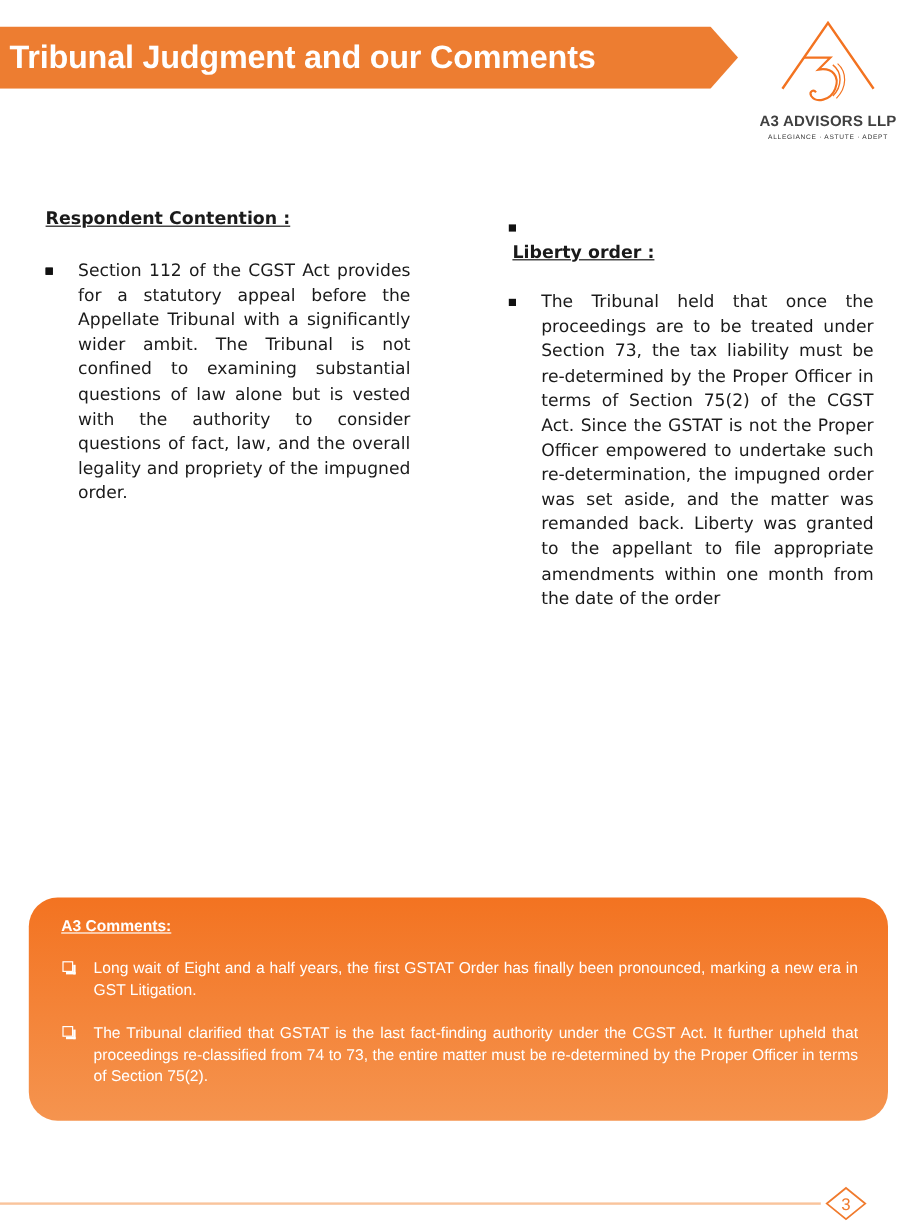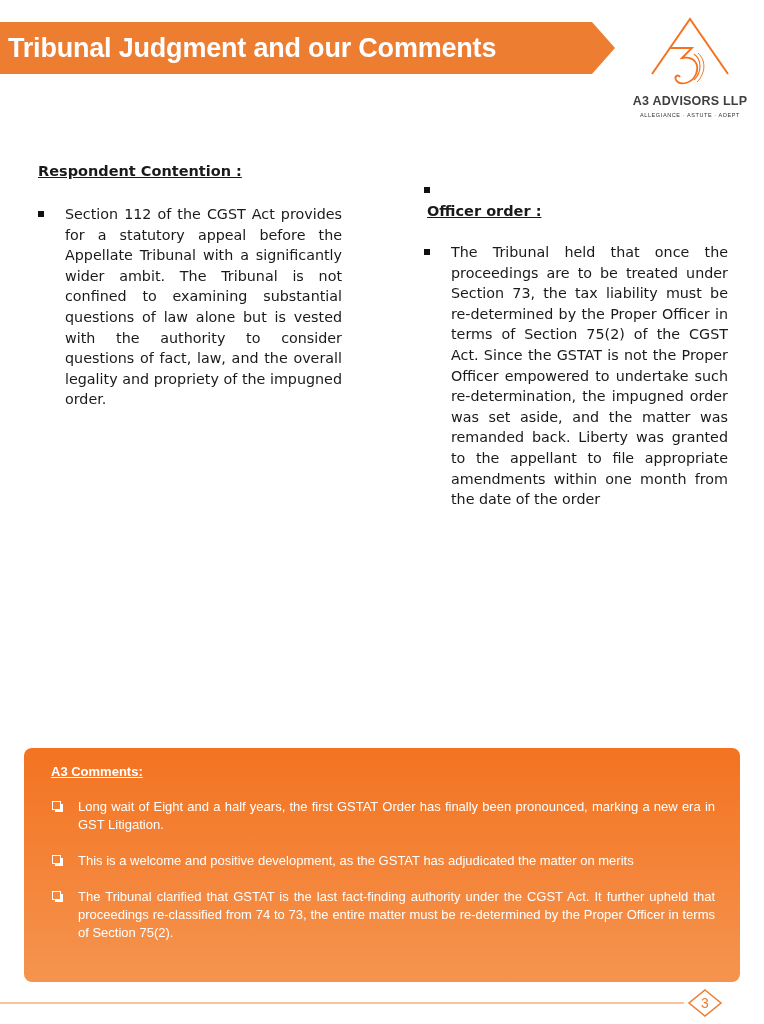--- a/index.html
+++ b/index.html
@@ -18,35 +18,35 @@
   .logo-mark { position: absolute; left: 22px; top: 0; }
   .logo-name { position: absolute; left: 0; top: 78px; width: 128px; text-align: center;
                font-family: "Liberation Sans", sans-serif; font-weight: bold; font-size: 12.5px;
                color: #404040; letter-spacing: 0.2px; }
   .logo-tagline { position: absolute; left: 0; top: 96px; width: 128px; text-align: center;
                   font-family: "Liberation Sans", sans-serif; font-size: 5.5px; color: #333;
                   letter-spacing: 0.6px; }
 
   
   .col { position: absolute; font-size: 14.3px; line-height: 20.6px; }
-  .col-left { left: 38px; top: 160px; width: 304px; }
+  .col-left { left: 38px; top: 172px; width: 304px; }
   .col-right { left: 424px; top: 180px; width: 304px; }
 
   .section-heading { font-weight: bold; text-decoration: underline; font-size: 14.5px;
                      line-height: 22px; margin: 0; color: #1a1a1a; }
   .col-left .section-heading { margin-bottom: 22px; }
 
   .bullet { position: relative; padding-left: 27px; text-align: justify; margin: 0 0 20px 0; }
   .bullet-marker { position: absolute; left: 0; top: 7px; width: 6px; height: 6px; background: #111; }
 
   .tribunal-heading { margin: 10px 0 20px 3px; }
 
   
-  .comments { position: absolute; left: 24px; top: 748px; width: 716px; height: 234px;
-              border-radius: 8px; background: linear-gradient(180deg, #f37321 0%, #f5944f 100%); }
+  .comments { position: absolute; left: 24px; top: 748px; width: 716px; height: 186px;
+              border-radius: 24px; background: linear-gradient(180deg, #f37321 0%, #f5944f 100%); }
   .comments-title { position: absolute; left: 27px; top: 16px; font-family: "Liberation Sans", sans-serif;
                     font-weight: bold; font-size: 13px; color: #ffffff; text-decoration: underline; }
   .comment-list { position: absolute; left: 27px; top: 50px; width: 664px; }
   .comment-item { position: relative; padding-left: 27px; margin-bottom: 18px;
                   font-family: Liberation Sans, sans-serif; font-size: 13px; line-height: 18px;
                   color: #ffffff; text-align: justify; }
   .checkbox-icon { position: absolute; left: 1px; top: 3px; width: 9px; height: 9px;
                    border: 1.6px solid #ffffff; box-sizing: border-box; }
   .checkbox-icon::after { content: ""; position: absolute; right: -3px; bottom: -3px; width: 2px; height: 8px;
                           background: #ffffff; }
@@ -89,37 +89,33 @@
   <div class="bullet">
     <span class="bullet-marker"></span>
     <span>Section 112 of the CGST Act provides for a statutory appeal before the Appellate Tribunal with a significantly wider ambit. The Tribunal is not confined to examining substantial questions of law alone but is vested with the authority to consider questions of fact, law, and the overall legality and propriety of the impugned order.</span>
   </div>
 </div>
 
 <div class="col col-right">
   <div class="bullet">
     <span class="bullet-marker"></span>
   </div>
-  <p class="section-heading tribunal-heading">Officer order :</p>
+  <p class="section-heading tribunal-heading">Liberty order :</p>
   <div class="bullet">
     <span class="bullet-marker"></span>
     <span>The Tribunal held that once the proceedings are to be treated under Section 73, the tax liability must be re-determined by the Proper Officer in terms of Section 75(2) of the CGST Act. Since the GSTAT is not the Proper Officer empowered to undertake such re-determination, the impugned order was set aside, and the matter was remanded back. Liberty was granted to the appellant to file appropriate amendments within one month from the date of the order</span>
   </div>
 </div>
 
 <div class="comments">
   <div class="comments-title">A3 Comments:</div>
   <div class="comment-list">
     <div class="comment-item">
       <span class="checkbox-icon"></span>
       <span>Long wait of Eight and a half years, the first GSTAT Order has finally been pronounced, marking a new era in GST Litigation.</span>
-    </div>
-    <div class="comment-item">
-      <span class="checkbox-icon"></span>
-      <span>This is a welcome and positive development, as the GSTAT has adjudicated the matter on merits</span>
     </div>
     <div class="comment-item">
       <span class="checkbox-icon"></span>
       <span>The Tribunal clarified that GSTAT is the last fact-finding authority under the CGST Act. It further upheld that proceedings re-classified from 74 to 73, the entire matter must be re-determined by the Proper Officer in terms of Section 75(2).</span>
     </div>
   </div>
 </div>
 
 <div class="footer-line"></div>
 <div class="page-badge">

